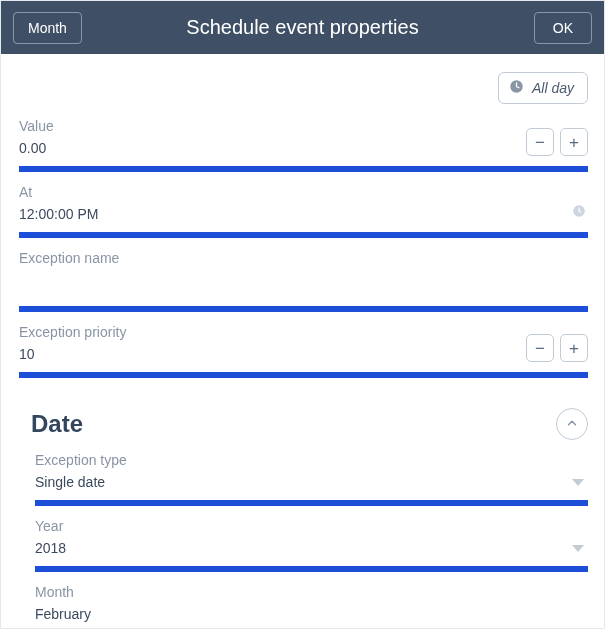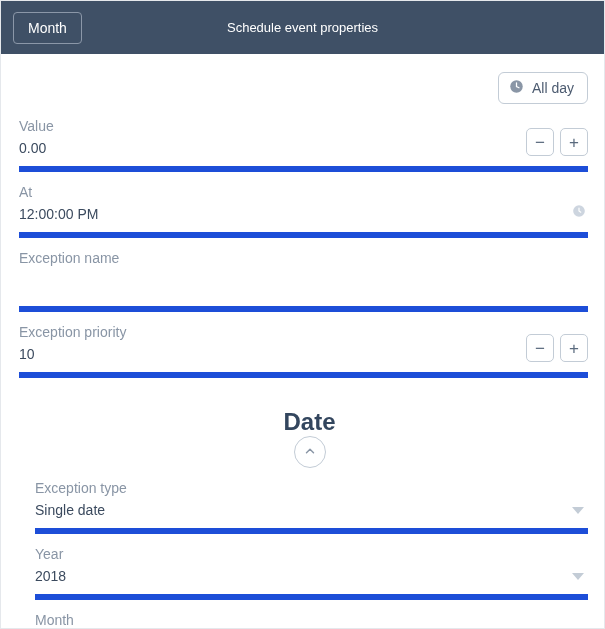--- a/index.html
+++ b/index.html
@@ -11,21 +11,21 @@
     background: #3f5066;
     height: 53px;
     display: flex;
     align-items: center;
     justify-content: space-between;
     padding: 0 12px;
     flex: 0 0 auto;
   }
   .header-title {
     color: #fff;
-    font-size: 13px;
+    font-size: 20px;
     font-weight: 500;
     position: absolute;
     left: 50%;
     transform: translateX(-50%);
   }
   .hdr-btn {
     background: transparent;
     border: 1px solid #8b97a8;
     color: #fff;
     font-size: 14px;
@@ -40,21 +40,21 @@
     flex: 1 1 auto;
     overflow-y: scroll;
     padding: 18px 16px 0 18px;
     background: #fff;
   }
   
   .body::-webkit-scrollbar { width: 16px; }
   .body::-webkit-scrollbar-track { background: #f3f5f7; }
   .body::-webkit-scrollbar-thumb { background: #c9d2dc; border-radius: 2px; border: 4px solid #f3f5f7; }
 
-  .row-right { display: flex; justify-content: flex-end; margin-bottom: 14px; }
+  .row-right { display: flex; justify-content: flex-end; margin-bottom: 14px; font-style: italic; }
   .pill {
     border: 1px solid #c3ccd6;
     border-radius: 6px;
     padding: 6px 13px 6px 10px;
     display: flex;
     align-items: center;
     gap: 8px;
     cursor: pointer;
     color: #4c5b70;
     font-size: 14px;
@@ -110,21 +110,20 @@
     width: 14px; height: 14px;
     color: #c3ccd6;
   }
 
   
   .section-header {
     display: flex;
     align-items: center;
     justify-content: space-between;
     padding: 18px 0 12px 12px;
-    flex-direction: column;
   }
   .section-title {
     color: #33465e;
     font-size: 24px;
     font-weight: 700;
   }
   .collapse-btn {
     width: 32px; height: 32px;
     border: 1px solid #c3ccd6;
     border-radius: 50%;
@@ -147,20 +146,21 @@
   }
 </style>
 </head>
 <body>
 
 <div class="app">
 
   <div class="header">
     <button class="hdr-btn">Month</button>
     <div class="header-title">Schedule event properties</div>
+    <button class="hdr-btn ok">OK</button>
   </div>
 
   <div class="body">
 
     <div class="row-right">
       <div class="pill">
         <span>
           <svg viewBox="0 0 24 24" fill="#8a96a6">
               <circle cx="12" cy="12" r="10"></circle>
               <path d="M12 6v6l4 2" stroke="#fff" stroke-width="2" fill="none" stroke-linecap="round"></path>

